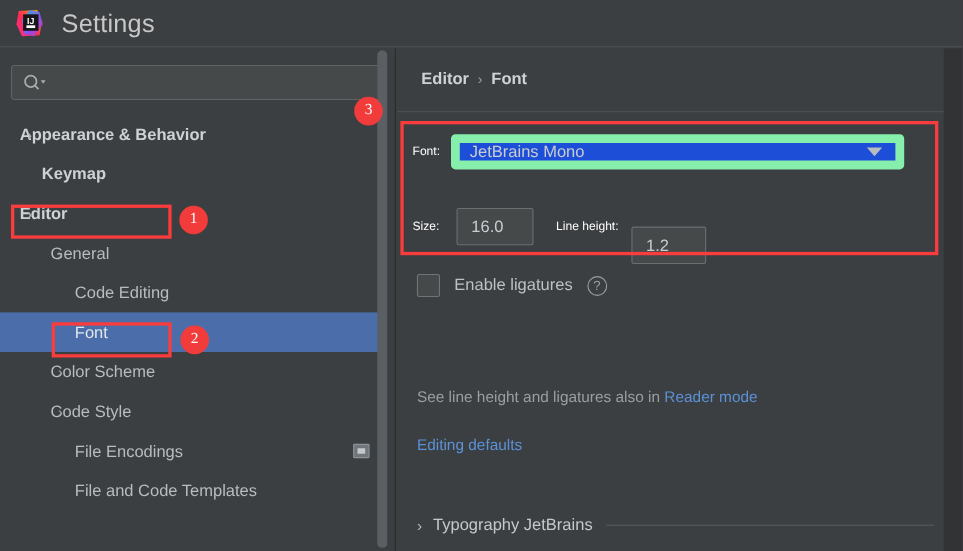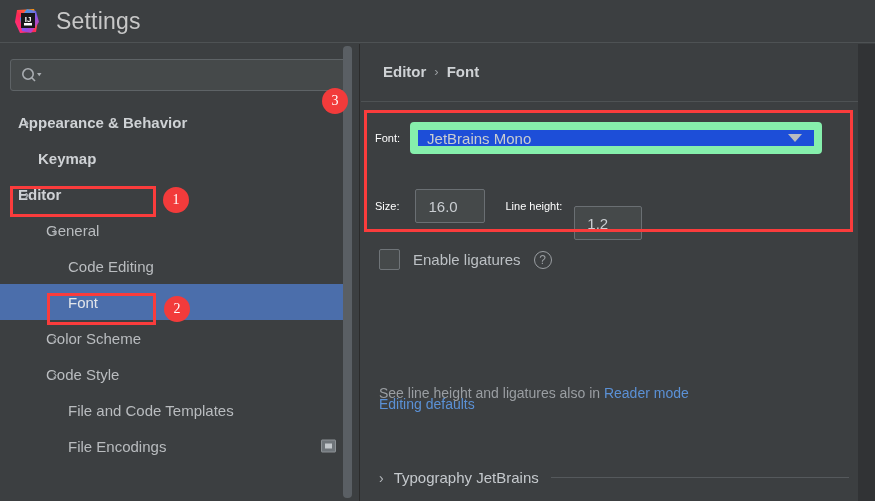--- a/index.html
+++ b/index.html
@@ -161,21 +161,21 @@
   .lig-label { font-size: 15px; color: #bcc0c4; }
   .help-icon {
     width: 18px; height: 18px; border-radius: 50%;
     border: 1.5px solid #9a9ea2;
     display: flex; align-items: center; justify-content: center;
     font-size: 12px; color: #9a9ea2;
   }
 
   .hint {
     position: absolute; left: 18px; top: 308px;
-    font-size: 14px; color: #9a9ea2; margin-top: 33px;
+    font-size: 14px; color: #9a9ea2;
   }
   .link { color: #5b91d6; }
   .restore {
     position: absolute; left: 18px; top: 352px;
     font-size: 14px; color: #5b91d6;
   }
 
   .typo-row {
     position: absolute; left: 18px; top: 425px;
     display: flex; align-items: center; width: 470px;
@@ -282,26 +282,26 @@
         <span>Color Scheme</span>
       </div>
 
       <div class="tree-row level1">
         <span class="arrow l1">›</span>
         <span>Code Style</span>
       </div>
 
 
       <div class="tree-row level1-noarrow">
-        <span>File and Code Templates</span>
-      </div>
-
-      <div class="tree-row level1-noarrow">
         <span>File Encodings</span>
         <span class="trail-icon"></span>
+      </div>
+
+      <div class="tree-row level1-noarrow">
+        <span>File and Code Templates</span>
       </div>
 
     </div>
 
     <div class="sb-track">
       <div class="sb-thumb"></div>
     </div>
   </div>
 
   <div class="panel">

